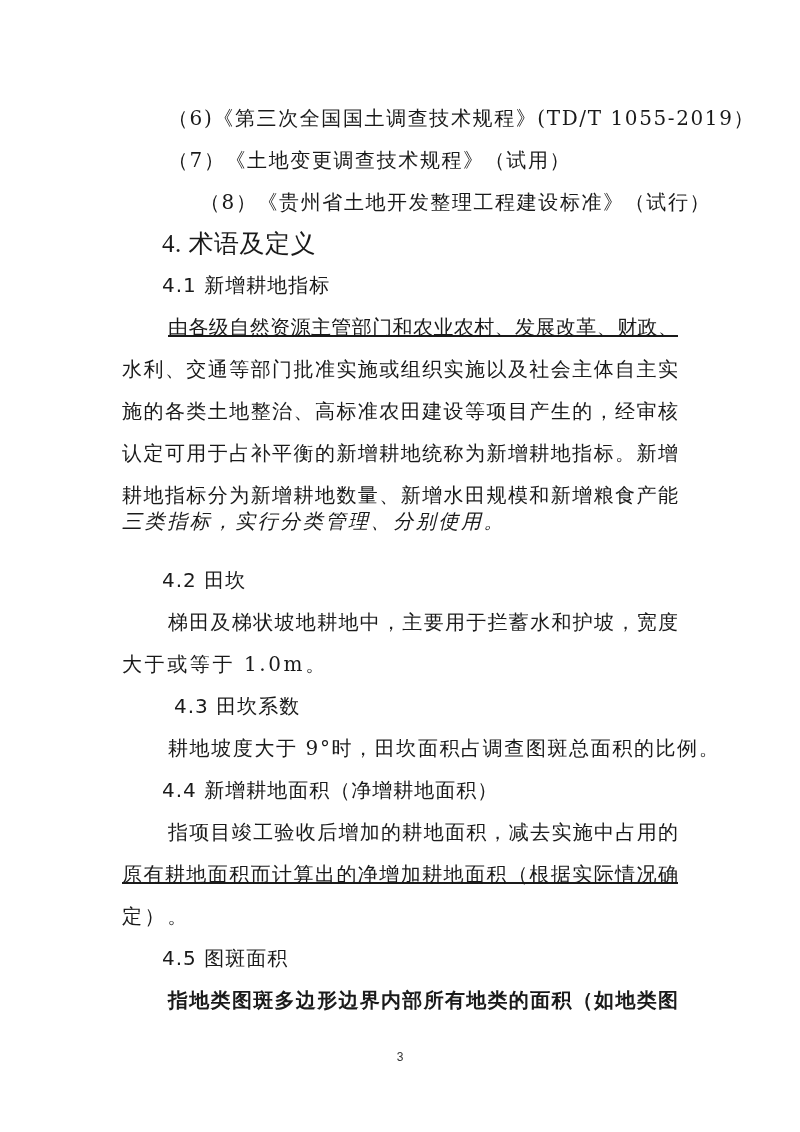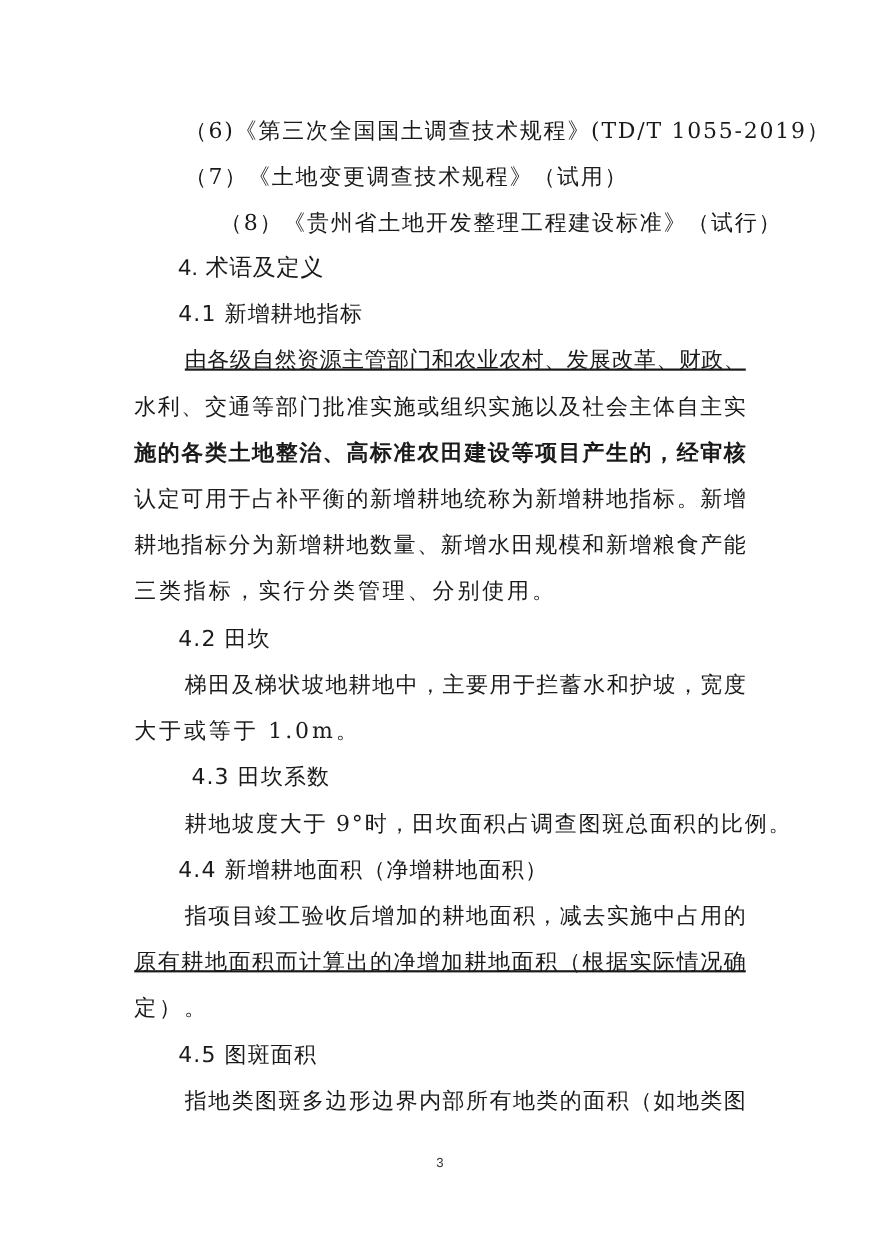--- a/index.html
+++ b/index.html
@@ -3,54 +3,54 @@
 <meta charset="utf-8">
 <style>
   html, body { margin: 0; padding: 0; background: #ffffff; }
   body { width: 800px; height: 1132px; position: relative; overflow: hidden;
          font-family: "DejaVu Serif", "Liberation Serif", serif; color: #1a1a1a; }
   .page { position: absolute; left: 0; top: 0; width: 800px; height: 1132px; }
   .line { position: absolute; left: 122px; width: 556px; height: 42px; line-height: 42px;
           font-size: 20px; letter-spacing: 2.6px; white-space: nowrap; }
   .indent { left: 168px; width: 510px; }
   .heading { font-family: "DejaVu Sans", "Liberation Sans", sans-serif; font-size: 20px; letter-spacing: 1px; }
-  .heading-main { left: 162px; font-family: Liberation Sans, sans-serif; font-size: 21px; letter-spacing: 0.5px; }
+  .heading-main { left: 162px; font-family: Liberation Serif, serif; font-size: 25px; letter-spacing: 0.5px; }
   .ref { left: 168px; letter-spacing: 1.6px; }
   .justify { text-align: justify; text-align-last: justify; letter-spacing: 0; }
   .pageno { position: absolute; left: 0; width: 800px; top: 1050px; text-align: center;
             font-family: "Liberation Sans", sans-serif; font-size: 12px; color: #333; }
 </style>
 </head>
 <body>
 
 <div class="page">
 
   <div class="line ref" style="top:97px;">（6)《第三次全国国土调查技术规程》(TD/T 1055-2019）</div>
   <div class="line ref" style="top:139px;">（7）《土地变更调查技术规程》（试用）</div>
   <div class="line ref" style="top:181px;margin-left:32px;">（8）《贵州省土地开发整理工程建设标准》（试行）</div>
 
   <div class="line heading-main" style="top:223px; left:162px;">4. 术语及定义</div>
 
   <div class="line heading" style="top:264px; left:162px;">4.1 新增耕地指标</div>
   <div class="line indent justify" style="top:306px;text-decoration:underline;">由各级自然资源主管部门和农业农村、发展改革、财政、</div>
   <div class="line justify" style="top:348px;">水利、交通等部门批准实施或组织实施以及社会主体自主实</div>
-  <div class="line justify" style="top:390px;font-weight:bold;">施的各类土地整治、高标准农田建设等项目产生的，经审核</div>
+  <div class="line justify" style="top:390px;">施的各类土地整治、高标准农田建设等项目产生的，经审核</div>
   <div class="line justify" style="top:432px;">认定可用于占补平衡的新增耕地统称为新增耕地指标。新增</div>
   <div class="line justify" style="top:474px;">耕地指标分为新增耕地数量、新增水田规模和新增粮食产能</div>
-  <div class="line" style="top:516px;">三类指标，实行分类管理、分别使用。</div>
+  <div class="line" style="top:500px;font-style:italic;">三类指标，实行分类管理、分别使用。</div>
 
   <div class="line heading" style="top:559px; left:162px;">4.2 田坎</div>
   <div class="line indent justify" style="top:601px;">梯田及梯状坡地耕地中，主要用于拦蓄水和护坡，宽度</div>
   <div class="line" style="top:643px;">大于或等于 1.0m。</div>
 
   <div class="line heading" style="top:685px; left:162px;margin-left:12px;">4.3 田坎系数</div>
   <div class="line indent" style="top:727px; letter-spacing:1.6px;">耕地坡度大于 9°时，田坎面积占调查图斑总面积的比例。</div>
 
   <div class="line heading" style="top:769px; left:162px;">4.4 新增耕地面积（净增耕地面积）</div>
   <div class="line indent justify" style="top:811px;">指项目竣工验收后增加的耕地面积，减去实施中占用的</div>
   <div class="line justify" style="top:853px;text-decoration:underline;">原有耕地面积而计算出的净增加耕地面积（根据实际情况确</div>
   <div class="line" style="top:895px;">定）。</div>
 
   <div class="line heading" style="top:937px; left:162px;">4.5 图斑面积</div>
-  <div class="line indent justify" style="top:979px;">指地类图斑多边形边界内部所有地类的面积（如地类图</div>
+  <div class="line indent justify" style="top:979px;font-weight:bold;">指地类图斑多边形边界内部所有地类的面积（如地类图</div>
 
   <div class="pageno">3</div>
 </div>
 
 </body></html>

